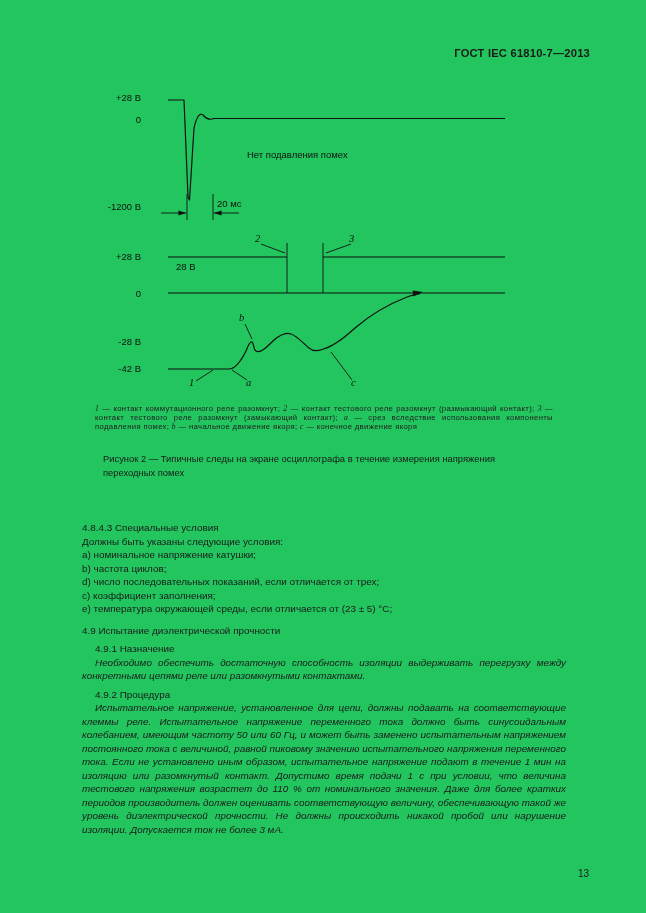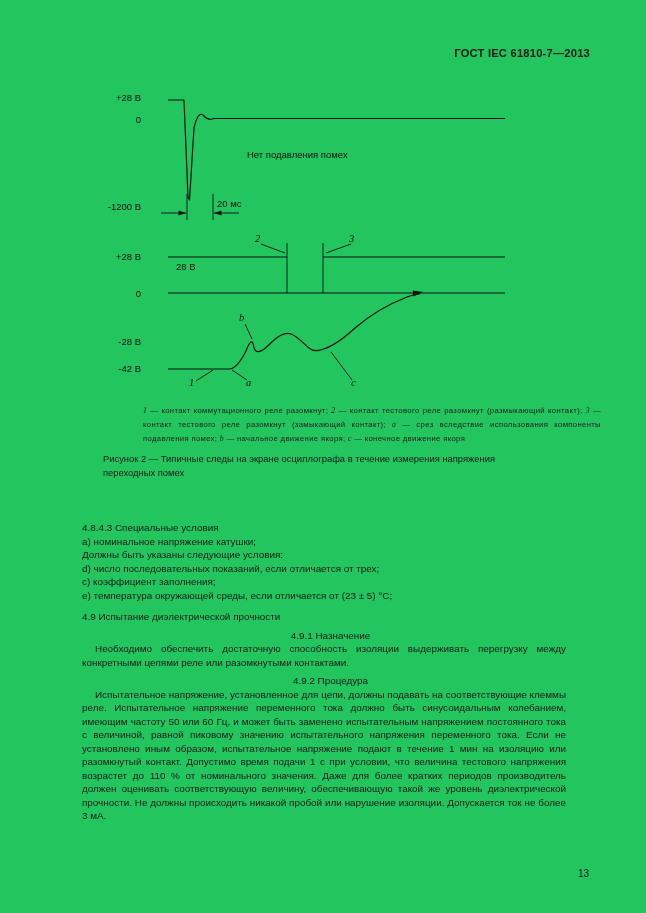--- a/index.html
+++ b/index.html
@@ -9,34 +9,34 @@
   }
   .doc-header{position:absolute;top:47px;right:56px;font-size:11.2px;font-weight:bold;letter-spacing:0.2px;}
   .figure-svg{position:absolute;top:80px;left:0;width:646px;height:320px;}
   .figure-svg text{font-family:"Liberation Sans",sans-serif;font-size:9.5px;fill:#111;}
   .figure-svg text.marker{font-family:"Liberation Serif",serif;font-style:italic;font-size:10.5px;}
   .figure-svg .trace{stroke:#111;stroke-width:1.2;fill:none;stroke-linejoin:round;}
   .figure-svg .ann{stroke:#111;stroke-width:0.9;fill:none;}
   .figure-svg .arr{fill:#111;stroke:none;}
   .fig-legend{
     position:absolute;top:404px;left:95px;width:458px;
-    font-size:7.7px;line-height:14px;letter-spacing:0.35px;text-align:justify;color:#222;margin-left:48px;
+    font-size:7.7px;line-height:9px;letter-spacing:0.35px;text-align:justify;color:#222;
   }
   .fig-legend i{font-family:"Liberation Serif",serif;}
   .fig-caption{
     position:absolute;top:452px;left:50%;transform:translateX(-50%);width:440px;
     font-size:9.4px;line-height:13.5px;text-align:left;
   }
   .body-text{position:absolute;left:82px;top:521px;width:484px;font-size:9.9px;line-height:13.5px;}
   .body-line{white-space:nowrap;}
   .bold{font-weight:normal;}
-  .indent{text-indent:13px;text-align:center;}
+  .indent{text-indent:13px;}
   .sect{margin-top:8px;margin-bottom:4px;}
   .sub{margin-top:5px;margin-bottom:0;}
-  .para{margin:0;text-align:justify;text-indent:13px;}
+  .para{margin:0;text-align:justify;text-indent:13px;font-style:italic;}
   .page-number{position:absolute;top:837px;right:57px;font-size:10px;margin-top:31px;}
 </style>
 </head>
 <body>
 
 <div class="page">
 
   <div class="doc-header">ГОСТ IEC 61810-7—2013</div>
 
   <svg class="figure-svg" viewBox="0 0 646 320" aria-hidden="true">
@@ -96,22 +96,23 @@
       <line class="ann" x1="352" y1="300" x2="331" y2="272"></line>
     </g>
   </svg>
 
   <div class="fig-legend"><i>1</i><span> — контакт коммутационного реле разомкнут; </span><i>2</i><span> — контакт тестового реле разомкнут (размыкающий контакт); </span><i>3</i><span> — контакт тестового реле разомкнут (замыкающий контакт); </span><i>a</i><span> — срез вследствие использования компоненты подавления помех; </span><i>b</i><span> — начальное движение якоря; </span><i>c</i><span> — конечное движение якоря</span></div>
 
   <div class="fig-caption">Рисунок 2 — Типичные следы на экране осциллографа в течение измерения напряжения переходных помех</div>
 
   <main class="body-text">
     <div class="body-line">4.8.4.3 Специальные условия</div>
+    <div class="body-line">Должны быть указаны следующие условия:</div>
     <div class="body-line">a) номинальное напряжение катушки;</div>
-    <div class="body-line">Должны быть указаны следующие условия:</div>
+    <div class="body-line">b) частота циклов;</div>
     <div class="body-line">d) число последовательных показаний, если отличается от трех;</div>
     <div class="body-line">c) коэффициент заполнения;</div>
     <div class="body-line">e) температура окружающей среды, если отличается от (23 ± 5) °С;</div>
 
     <div class="body-line bold sect">4.9 Испытание диэлектрической прочности</div>
 
     <div class="body-line bold indent sub">4.9.1 Назначение</div>
     <p class="para">Необходимо обеспечить достаточную способность изоляции выдерживать перегрузку между конкретными цепями реле или разомкнутыми контактами.</p>
 
     <div class="body-line bold indent sub">4.9.2 Процедура</div>

